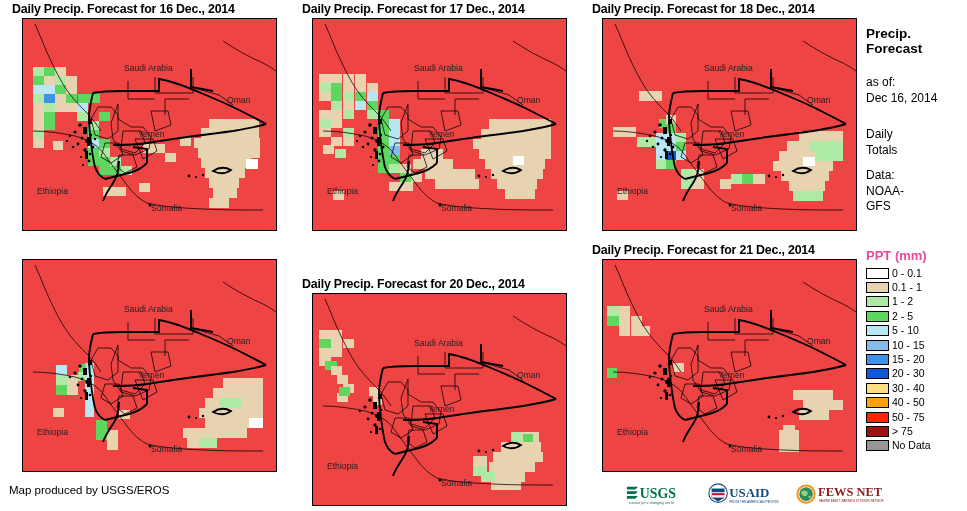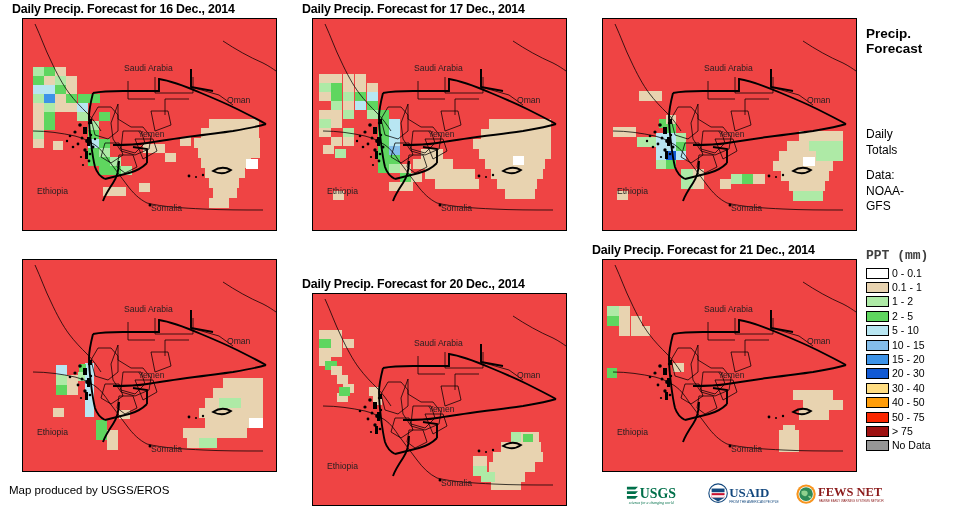--- a/index.html
+++ b/index.html
@@ -36,21 +36,21 @@
   .info-title{
     font-size:13.5px;font-weight:bold;color:#000;line-height:15px;
     position:absolute;top:26px;left:0;
   }
   .info-block{position:absolute;left:0;font-size:12px;color:#000;line-height:15.5px;}
   .ib1{top:75px;}
   .ib2{top:127px;}
   .ib3{top:168px;}
   
   .legend{position:absolute;left:866px;top:248px;width:101px;}
-  .legend-title{font-size:13px;font-weight:bold;color:#404040;margin:0 0 3px 0;line-height:15px;font-family:Liberation Mono, monospace;}
+  .legend-title{font-size:13px;font-weight:bold;color:#ec4899;margin:0 0 3px 0;line-height:15px;}
   .legend-row{display:flex;align-items:center;height:14.4px;}
   .swatch{
     width:23px;height:11px;border:1px solid #000;box-sizing:border-box;
     flex:0 0 auto;margin-right:3px;
   }
   .legend-label{font-size:10.5px;color:#000;white-space:nowrap;line-height:11px;}
   
   .footer-credit{
     position:absolute;left:9px;top:484px;
     font-size:11.5px;color:#000;white-space:nowrap;
@@ -321,20 +321,21 @@
           <text class="clabel" x="204" y="84">Oman</text>
           <text class="clabel" x="115" y="118">Yemen</text>
           <text class="clabel" x="14" y="175">Ethiopia</text>
           <text class="clabel" x="128" y="192">Somalia</text>
         </g>
       </svg>
     </div>
   </div>
 
   <div class="panel" style="left:580px;top:0px;">
+    <div class="ptitle">Daily Precip. Forecast for 18 Dec., 2014</div>
     <div class="mapbox">
       <svg class="mapsvg" viewBox="0 0 253 211" preserveAspectRatio="none">
         <g>
           <rect x="36" y="72" width="12" height="10" fill="#e8d3b0"></rect>
           <rect x="48" y="72" width="11" height="10" fill="#e8d3b0"></rect>
           <rect x="10" y="108" width="12" height="10" fill="#e8d3b0"></rect>
           <rect x="22" y="108" width="11" height="10" fill="#e8d3b0"></rect>
           <rect x="34" y="118" width="11" height="10" fill="#aeeaa6"></rect>
           <rect x="45" y="118" width="11" height="10" fill="#aeeaa6"></rect>
           <rect x="56" y="100" width="11" height="9" fill="#5fd65f"></rect>
@@ -703,20 +704,24 @@
       </svg>
     </div>
   </div>
 </div>
 
 <div class="infocol">
   <div class="info-title">
     <div>Precip.</div>
     <div>Forecast</div>
   </div>
+  <div class="info-block ib1">
+    <div>as of:</div>
+    <div>Dec 16, 2014</div>
+  </div>
   <div class="info-block ib2">
     <div>Daily</div>
     <div>Totals</div>
   </div>
   <div class="info-block ib3">
     <div>Data:</div>
     <div>NOAA-</div>
     <div>GFS</div>
   </div>
 </div>

